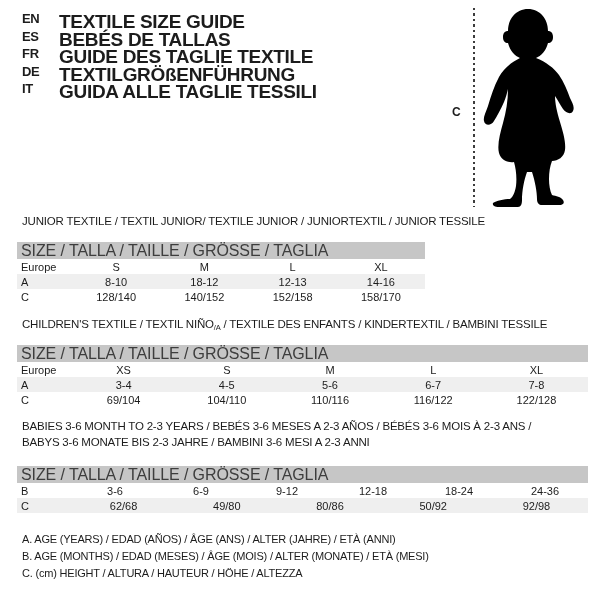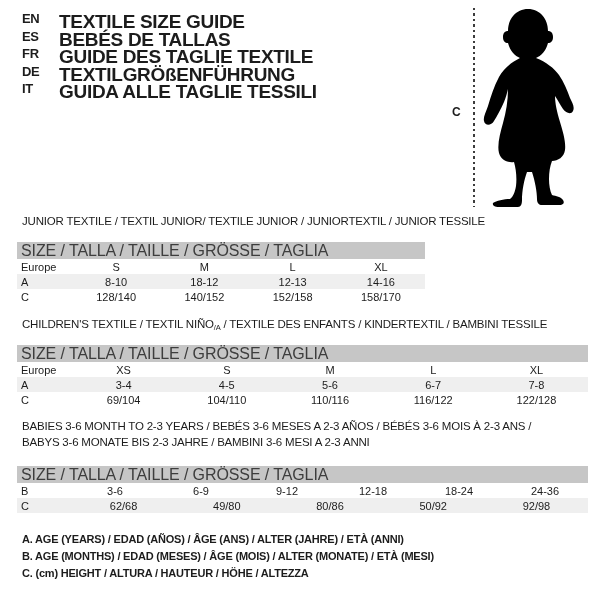--- a/index.html
+++ b/index.html
@@ -36,21 +36,21 @@
   #babies-grid{left:17px;top:466px;width:571px;}
   .grid-bar{height:17px;line-height:17px;background:var(--bar);color:#3d3d3d;
     padding-left:4px;font-size:16px;letter-spacing:-0.1px;}
   .grid-row{display:flex;height:15px;line-height:17px;}
   .grid-row.shaded{background:var(--shade);}
   .cell{flex:1;text-align:center;}
   .cell.lbl{flex:0 0 51px;text-align:left;padding-left:4px;}
 
   
   #footnotes{left:22px;top:531px;}
-  .footnote-line{font-weight:bold;font-size:11px;line-height:17px;letter-spacing:-0.2px;white-space:nowrap;}
+  .footnote-line{font-weight:normal;font-size:11px;line-height:17px;letter-spacing:-0.2px;white-space:nowrap;}
 </style>
 </head>
 <body style="--bar: #c6c6c6; --shade: #efefef; color: rgb(28, 28, 28);">
 
 <div id="languages" class="abs">
     <div class="lang-row">
       <span class="lang-code">EN</span>
       <span class="lang-title">TEXTILE SIZE GUIDE</span>
     </div>
     <div class="lang-row">

